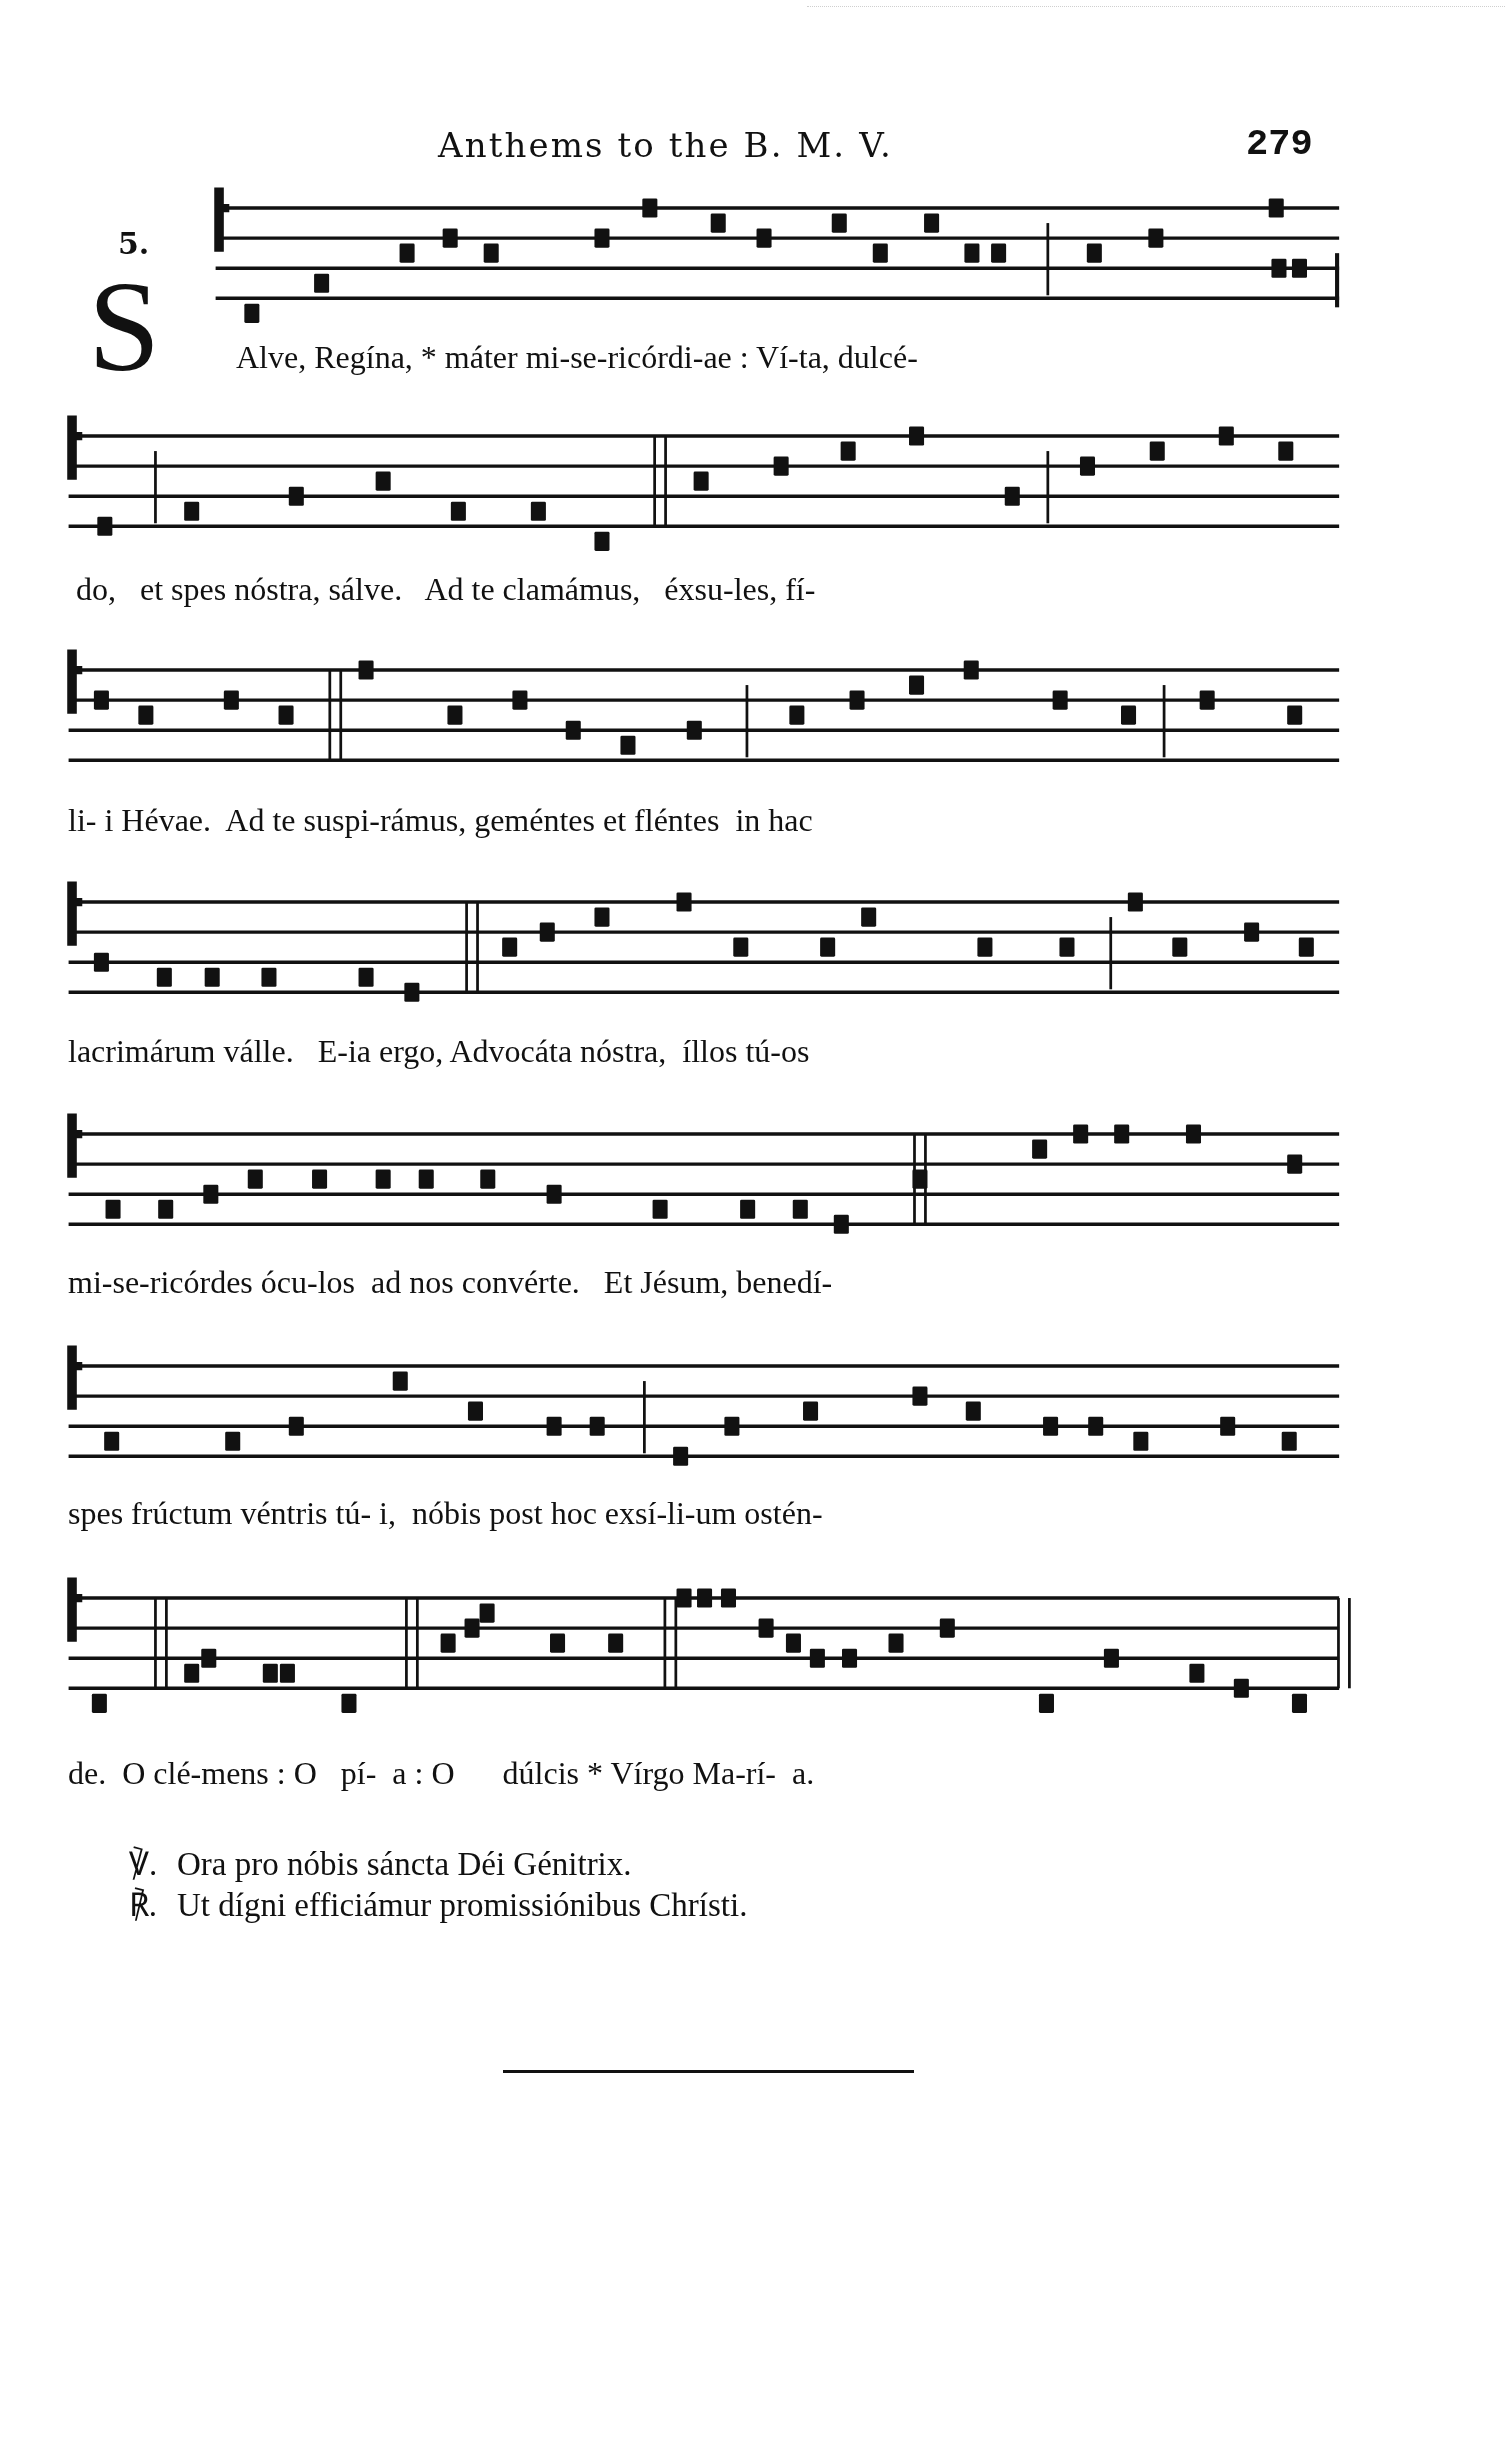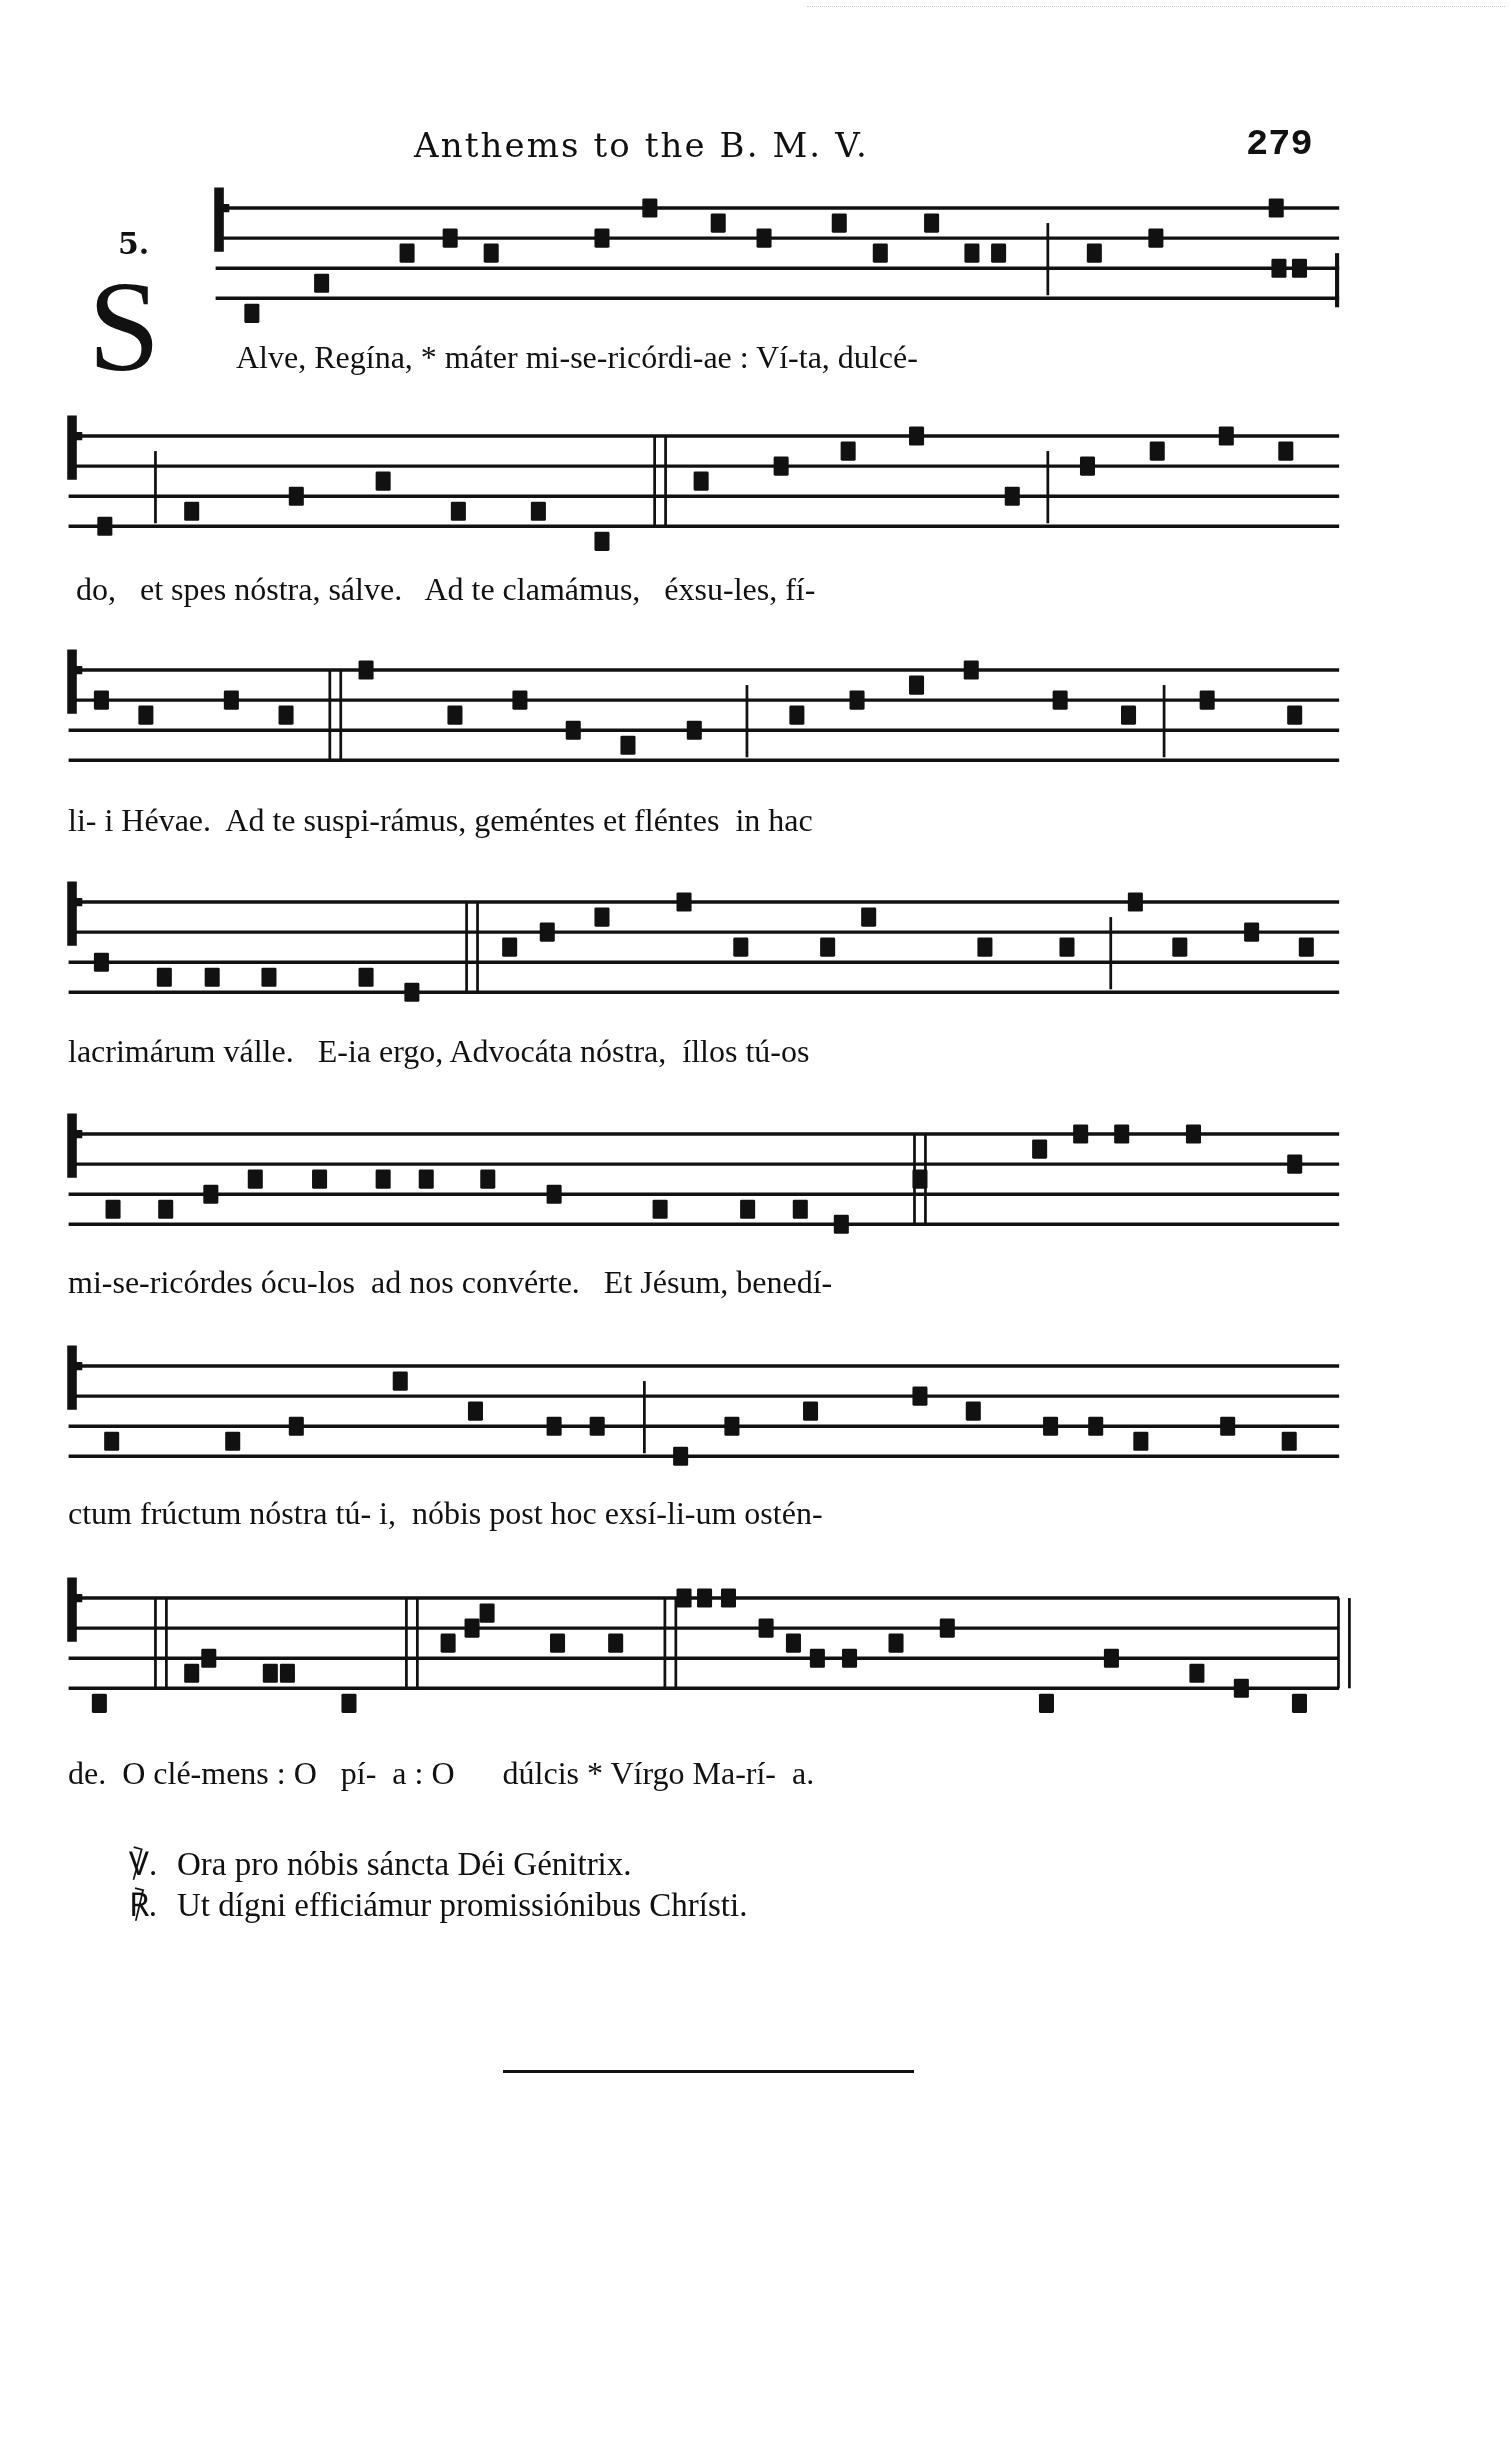--- a/index.html
+++ b/index.html
@@ -1,19 +1,19 @@
 <!DOCTYPE html>
 <html style="font-size:11px"><head>
 <meta charset="utf-8">
 <style>
   html, body { margin: 0; padding: 0; background: #ffffff; }
   body { width: 1511px; height: 2438px; position: relative; overflow: hidden; font-family: "DejaVu Serif", "Liberation Serif", serif; color: #111; }
   .page { position: absolute; inset: 0; }
   .scan-marks { position: absolute; top: 5.5px; left: 807px; width: 698px; height: 4.1px; border-top: 1.4px dotted #bbb; opacity: .7; }
-  .running-head { position: absolute; top: 125px; left: 414px; font-family: "DejaVu Serif", serif; font-size: 34px; letter-spacing: 2.1px; white-space: nowrap; }
+  .running-head { position: absolute; top: 125px; left: 438px; font-family: "DejaVu Serif", serif; font-size: 34px; letter-spacing: 2.1px; white-space: nowrap; }
   .folio { position: absolute; top: 123px; left: 1246px; font-family: Liberation Mono, monospace; font-weight: bold; font-size: 37px; }
   .num { position: absolute; top: 226px; left: 118px; font-family: "DejaVu Serif", serif; font-weight: bold; font-size: 30px; }
   .initial { position: absolute; top: 261px; left: 88px; font-family: "Liberation Serif", serif; font-size: 130px; line-height: 1; }
   svg.staff { position: absolute; left: 0; overflow: visible; }
   .lyric { position: absolute; font-family: "Liberation Serif", serif; font-size: 32px; white-space: pre; line-height: 1; }
   .versicle { position: absolute; left: 96px; font-family: "Liberation Serif", serif; font-size: 33px; white-space: pre; line-height: 1; }
   .versicle .sym { display: inline-block; width: 48px; }
   .rule { position: absolute; top: 2070px; left: 503px; width: 411px; height: 3.4px; background: #111; }
 </style>
 </head>
@@ -193,21 +193,21 @@
         <rect x="1059" y="134" width="22" height="28" rx="2" fill="#111"></rect>
         <rect x="1174" y="112" width="22" height="28" rx="2" fill="#111"></rect>
         <rect x="1334" y="90" width="22" height="28" rx="2" fill="#111"></rect>
         <rect x="1412" y="112" width="22" height="28" rx="2" fill="#111"></rect>
         <rect x="1525" y="134" width="22" height="28" rx="2" fill="#111"></rect>
         <rect x="1591" y="134" width="22" height="28" rx="2" fill="#111"></rect>
         <rect x="1657" y="156" width="22" height="28" rx="2" fill="#111"></rect>
         <rect x="1784" y="134" width="22" height="28" rx="2" fill="#111"></rect>
         <rect x="1874" y="156" width="22" height="28" rx="2" fill="#111"></rect>
       </svg>
-      <div class="lyric" style="left: 68px; top: 1497px;">ctum frúctum nóstra tú- i,  nóbis post hoc exsí-li-um ostén-</div>
+      <div class="lyric" style="left: 68px; top: 1497px;">spes frúctum véntris tú- i,  nóbis post hoc exsí-li-um ostén-</div>
       <svg class="staff" width="1511" height="186" style="top: 1557px;" viewBox="0 0 2209 272">
         <line x1="100" x2="1958" y1="60" y2="60" stroke="#111" stroke-width="5"></line>
         <line x1="100" x2="1958" y1="104" y2="104" stroke="#111" stroke-width="5"></line>
         <line x1="100" x2="1958" y1="148" y2="148" stroke="#111" stroke-width="5"></line>
         <line x1="100" x2="1958" y1="192" y2="192" stroke="#111" stroke-width="5"></line>
         <path d="M98 30 h14 v94 h-14 z M112 54 h8 v12 h-8 z" fill="#111"></path>
         <rect x="225" y="60" width="4" height="132" fill="#111"></rect>
         <rect x="241" y="60" width="4" height="132" fill="#111"></rect>
         <rect x="592" y="60" width="4" height="132" fill="#111"></rect>
         <rect x="608" y="60" width="4" height="132" fill="#111"></rect>

